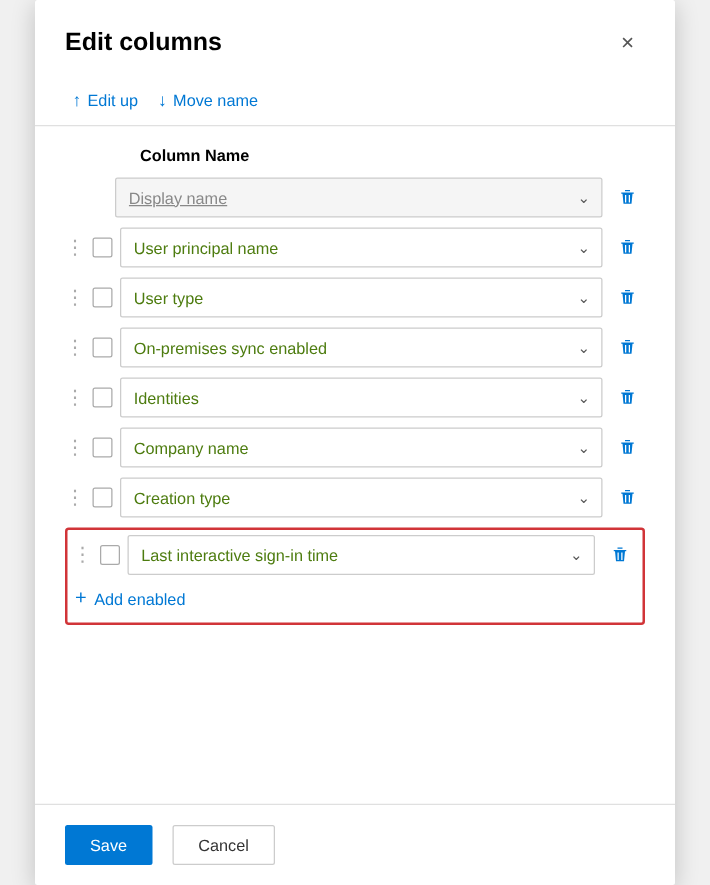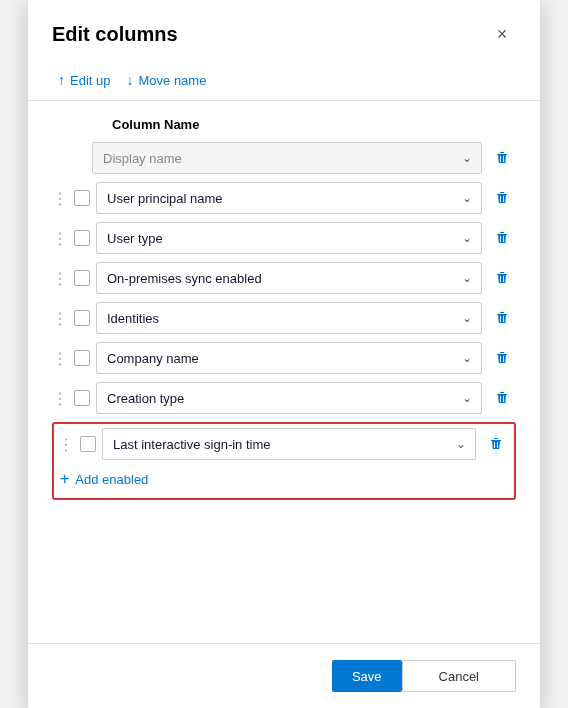--- a/index.html
+++ b/index.html
@@ -111,21 +111,21 @@
       position: relative;
       display: flex;
       align-items: center;
     }
     .column-select-wrapper select {
       width: 100%;
       height: 32px;
       border: 1px solid #ccc;
       border-radius: 2px;
       font-size: 13px;
-      color: #0f172a;
+      color: #4d7c0f;
       padding: 0 32px 0 10px;
       appearance: none;
       background: #fff;
       cursor: pointer;
     }
     .column-select-wrapper .chevron {
       position: absolute;
       right: 10px;
       color: #555;
       pointer-events: none;
@@ -148,20 +148,21 @@
     .display-name-row {
       display: flex;
       align-items: center;
       gap: 6px;
       margin-bottom: 8px;
       padding-left: 40px;
     }
     .display-name-row .column-select-wrapper select {
       background: #f5f5f5;
       color: #888;
+      text-decoration: underline;
     }
     .highlighted-row {
       border: 2px solid #d13438;
       border-radius: 3px;
       padding: 4px;
       margin-bottom: 8px;
     }
     .highlighted-row .column-row {
       margin-bottom: 0;
     }
@@ -178,42 +179,41 @@
       margin-top: 4px;
       border-radius: 2px;
     }
     .add-icon {
       font-size: 16px;
       font-weight: 400;
     }
     .dialog-footer {
       display: flex;
       align-items: center;
-      gap: 0;
+      gap: 16px;
       padding: 16px 24px;
       border-top: 1px solid #e0e0e0;
       margin-top: auto;
-      justify-content: flex-end;
     }
     .btn-save {
       background: #0078d4;
       color: #fff;
       border: none;
       border-radius: 2px;
       padding: 6px 20px;
       font-size: 13px;
       cursor: pointer;
       height: 32px;
     }
     .btn-cancel {
       background: #fff;
       color: #333;
       border: 1px solid #ccc;
       border-radius: 2px;
-      padding: 6px 36px;
+      padding: 6px 20px;
       font-size: 13px;
       cursor: pointer;
       height: 32px;
     }
   </style>
 </head>
 <body>
 
 <div class="dialog">
 

